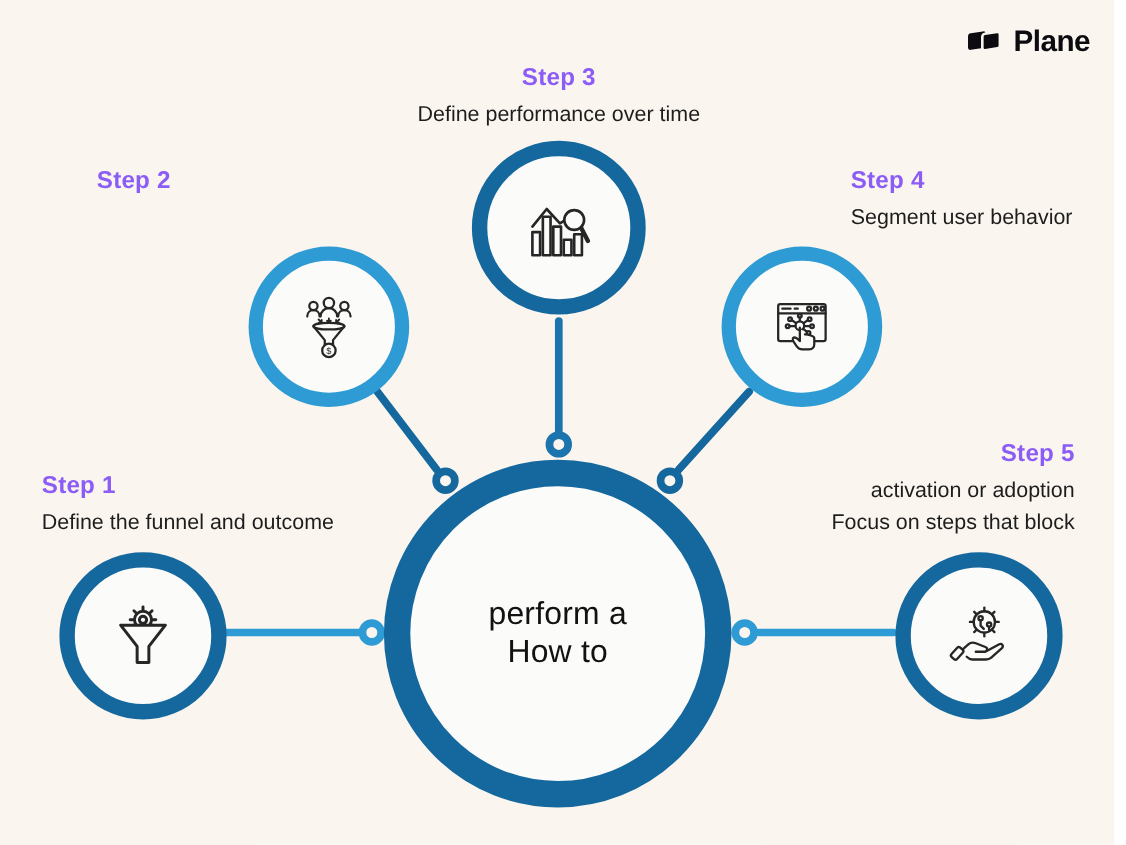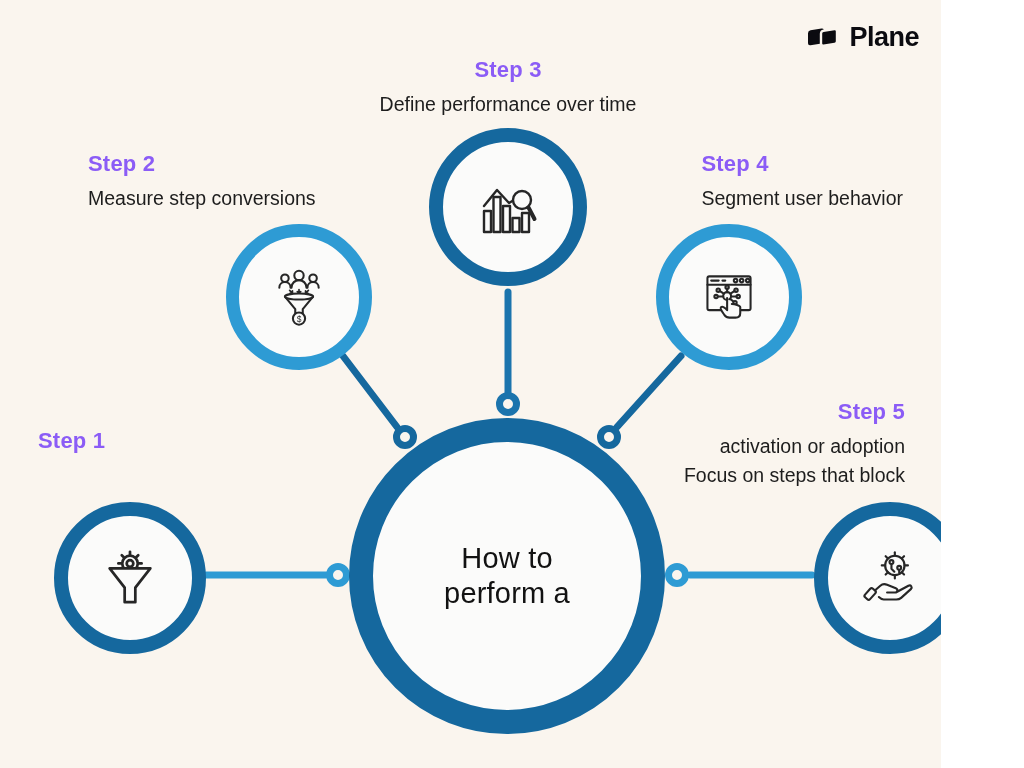--- a/index.html
+++ b/index.html
@@ -1,17 +1,17 @@
 <!DOCTYPE html>
 <html><head>
 <meta charset="utf-8">
 <style>
   html,body{margin:0;padding:0;}
   .canvas{
-    position:relative;width:941px;height:768px;overflow:hidden;
+    position:relative;width:1013px;height:768px;overflow:hidden;
     background:#FAF5EE;
     font-family:"Liberation Sans", sans-serif;
     color:#111;
   }
   
   .logo{position:absolute;top:22px;right:22px;display:flex;align-items:center;gap:7px;}
   .logo-text{font-size:27px;font-weight:600;letter-spacing:-0.5px;color:#0B0B10;}
   
   .connectors{position:absolute;left:0;top:0;width:1024px;height:768px;}
   
@@ -69,22 +69,22 @@
       <g transform="skewY(-9) translate(0,4)">
         <rect x="2" y="4" width="16" height="15" rx="2.5" fill="#0B0B10"></rect>
         <rect x="15" y="6.5" width="16" height="15" rx="2.5" fill="#0B0B10" stroke="#FAF5EE" stroke-width="2.4"></rect>
       </g>
     </svg>
     <span class="logo-text">Plane</span>
   </div>
 
   <div class="hub">
     <div class="hub-title">
+      <div>perform a</div>
       <div>How to</div>
-      <div>perform a</div>
     </div>
   </div>
 
   <div class="circle dark c1">
     <svg class="icon-svg" width="62" height="62" viewBox="0 0 64 64" fill="none" stroke="#262626" stroke-width="2.8" stroke-linejoin="round" stroke-linecap="round">
       <g>
         <circle cx="32" cy="17" r="8"></circle>
         <line x1="32" y1="5" x2="32" y2="8"></line>
         <line x1="40.5" y1="8.5" x2="38.4" y2="10.6"></line>
         <line x1="44" y1="17" x2="41" y2="17"></line>
@@ -169,25 +169,25 @@
         <circle cx="41.5" cy="21.5" r="2"></circle>
         <path d="M33.5 17.5 v5 l3 3 M41.5 23.5 v3"></path>
       </g>
       <path d="M14 47 l8-7 c2-1.8 4.5-2 7-1 l9 3.5 c2.5 1 2 4.5-1 4.5 h-8 h9 l13-7 c2.5-1.3 4.5 1.5 2.5 3.5 l-10 9 c-1.5 1.3-3 1.7-5 1.7 h-13 c-2 0-3.5-1-5-2.5" fill="#FBFBFA"></path>
       <rect x="8" y="42.5" width="7" height="12" rx="2" transform="rotate(42 11.5 48.5)" fill="#FBFBFA"></rect>
     </svg>
   </div>
 
   <div class="step-label s1">
     <div class="title">Step 1</div>
+    <div class="desc">Define the funnel and outcome</div>
   </div>
 
   <div class="step-label s2">
     <div class="title">Step 2</div>
-    <div class="desc">Measure step conversions</div>
   </div>
 
   <div class="step-label s3">
     <div class="title">Step 3</div>
     <div class="desc">Define performance over time</div>
   </div>
 
   <div class="step-label s4">
     <div class="title">Step 4</div>
     <div class="desc">Segment user behavior</div>

